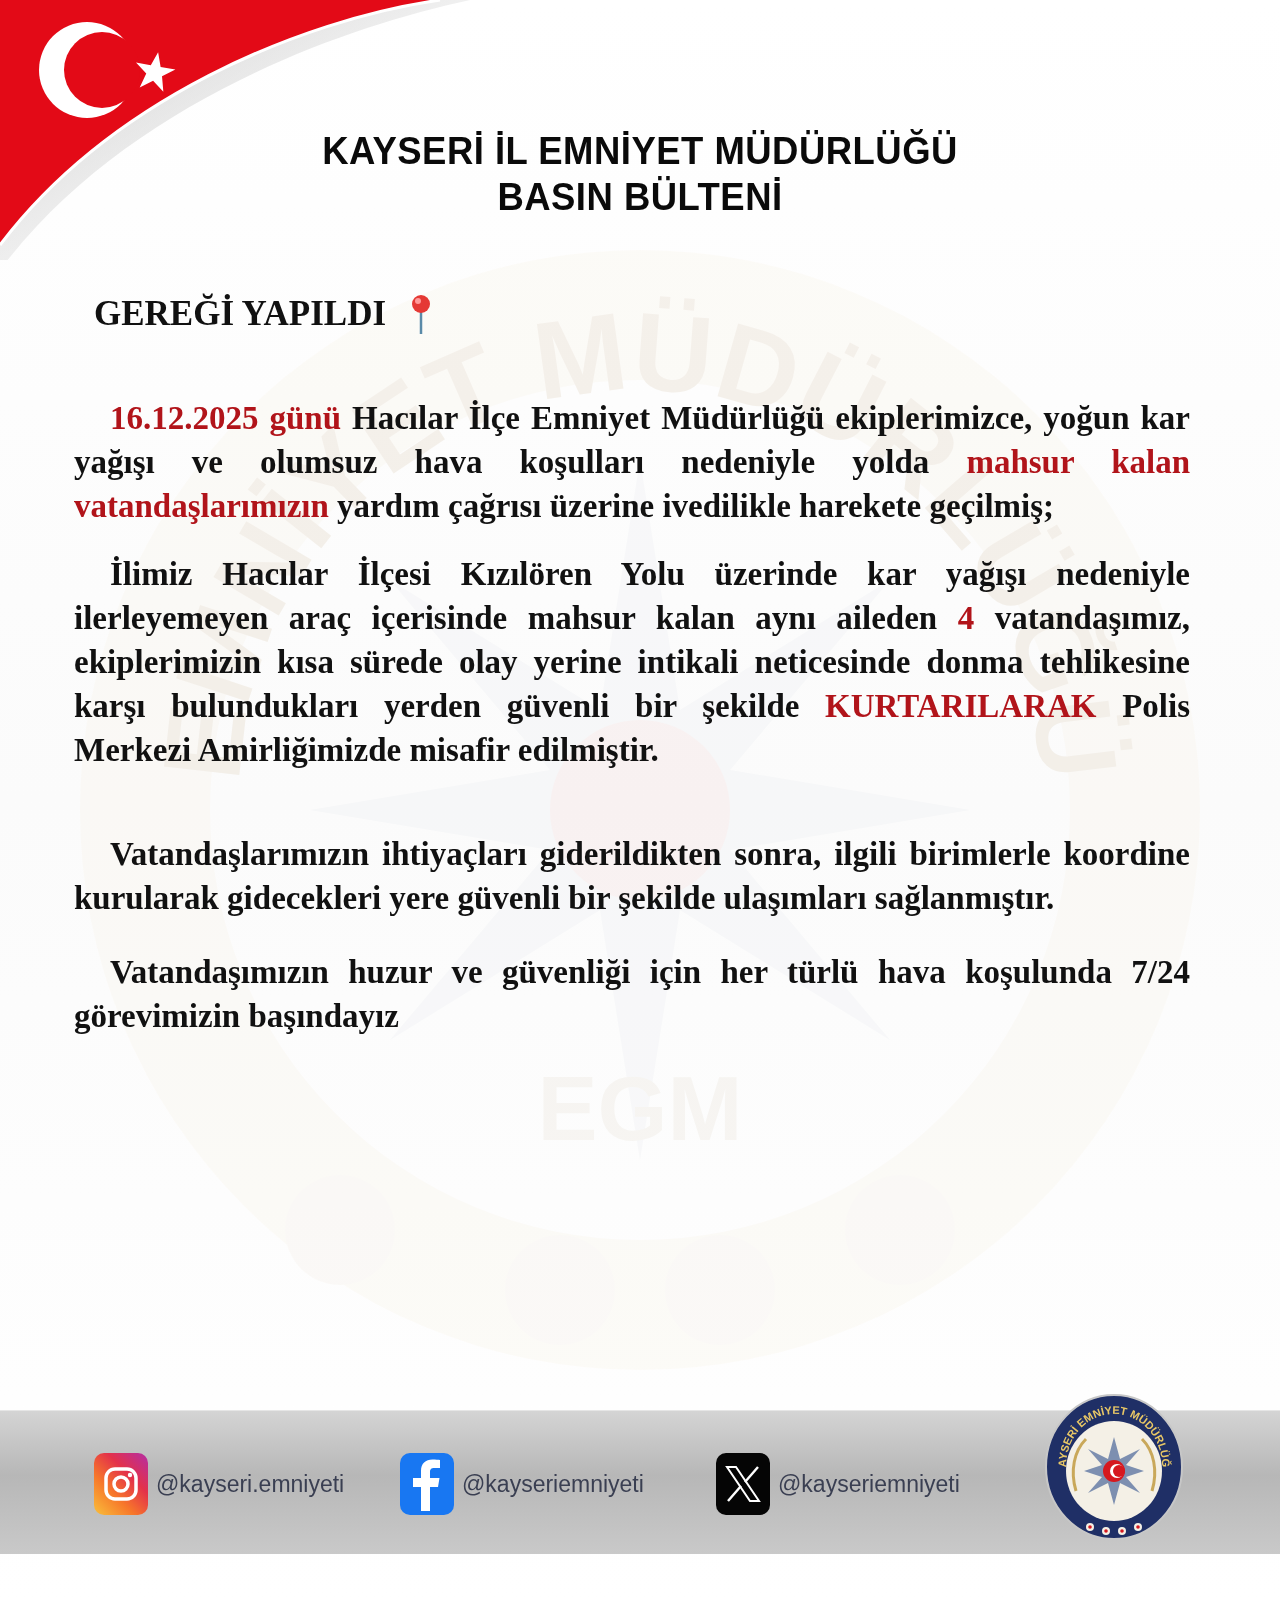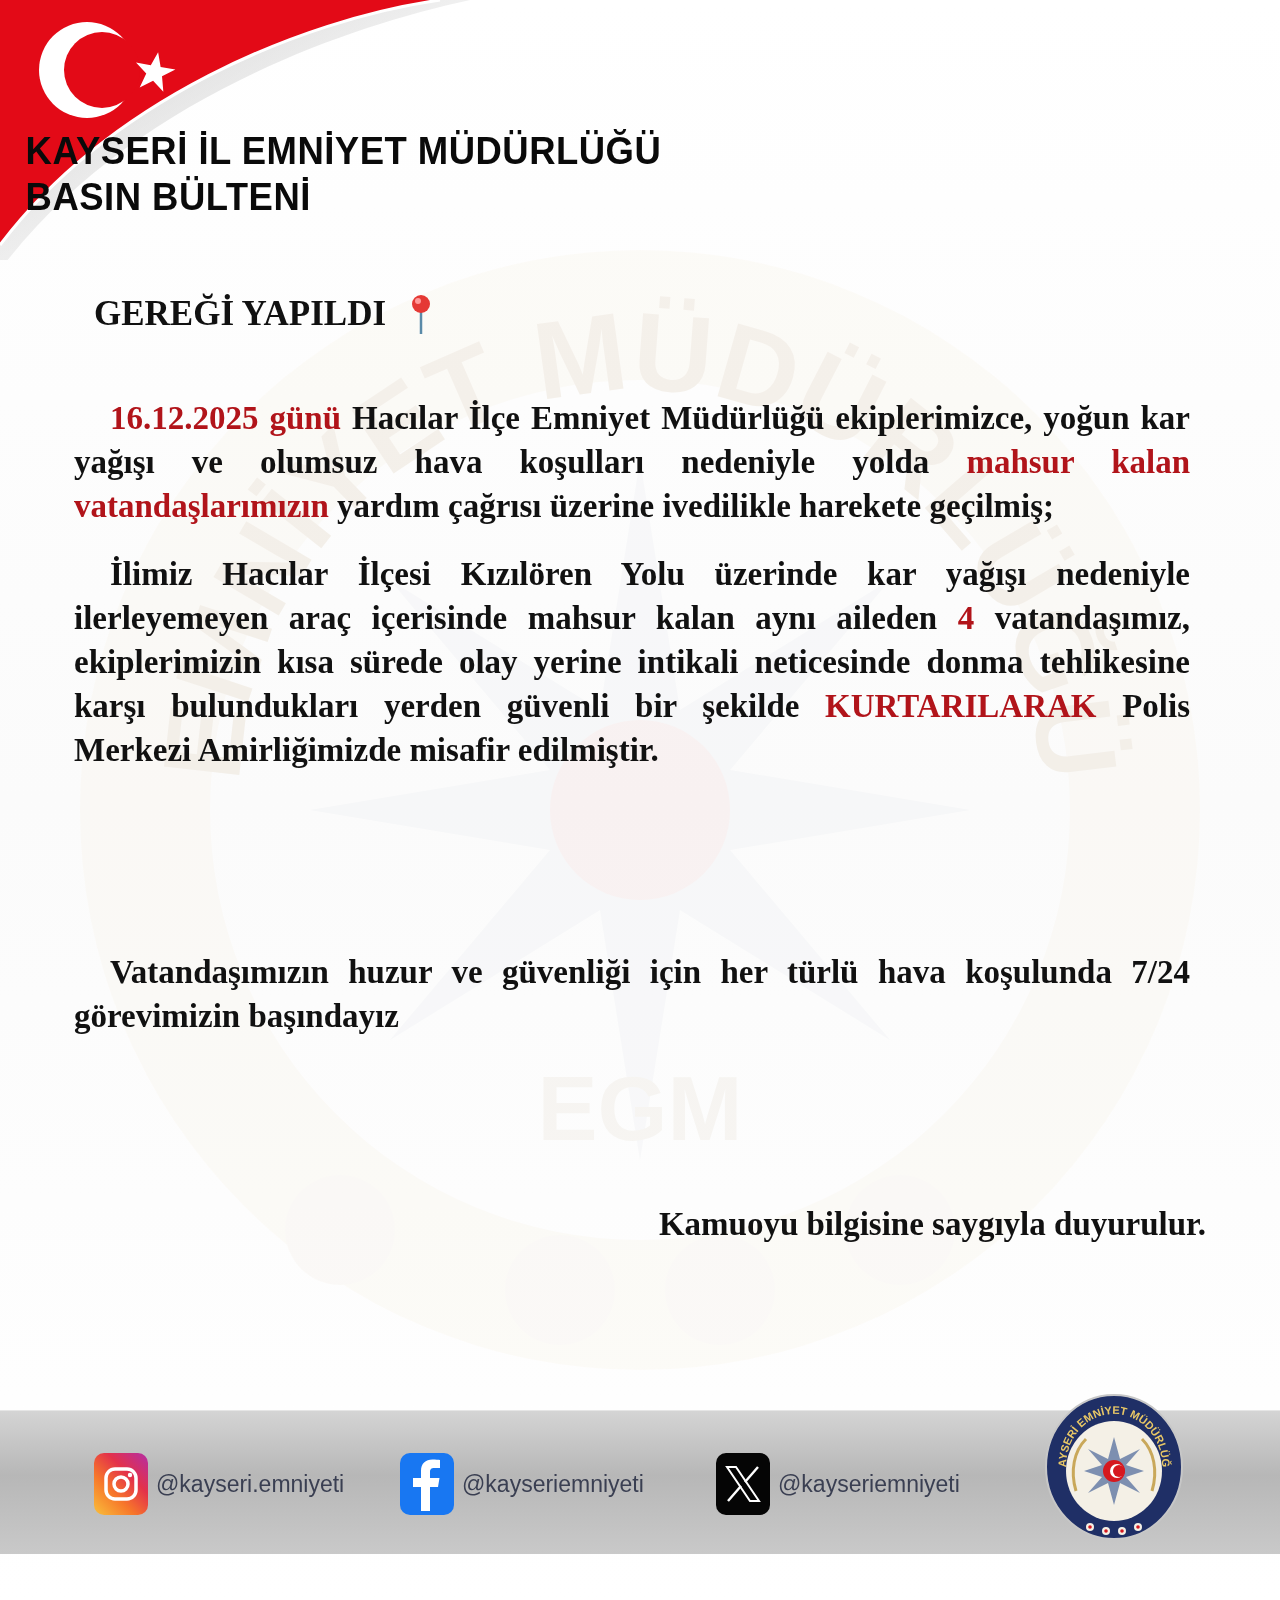--- a/index.html
+++ b/index.html
@@ -1,20 +1,20 @@
 <!DOCTYPE html>
 <html><head>
 <meta charset="utf-8">
 <style>
   html, body { margin:0; padding:0; }
   body { width:1280px; height:1600px; position:relative; background:#ffffff; overflow:hidden; font-family:"Liberation Serif", serif; }
   .page { position:absolute; left:0; top:0; width:1280px; height:1600px; background:linear-gradient(180deg,#ffffff 0%,#fbfbfb 50%,#ffffff 100%); }
   .watermark { position:absolute; left:70px; top:230px; width:1140px; height:1150px; opacity:0.10; pointer-events:none; }
   .flag { position:absolute; left:0; top:0; width:470px; height:260px; }
-  .header { position:absolute; left:0; width:1280px; top:128px; text-align:left; font-family:"Liberation Sans", sans-serif; font-weight:bold; font-size:38px; line-height:46px; color:#0a0a0a; letter-spacing:0.5px; }
+  .header { position:absolute; left:0; width:1280px; top:128px; text-align:center; font-family:"Liberation Sans", sans-serif; font-weight:bold; font-size:38px; line-height:46px; color:#0a0a0a; letter-spacing:0.5px; }
   .header div { transform:scaleX(0.96); }
   .sub-title { position:absolute; left:94px; top:294px; font-size:35px; font-weight:bold; color:#111; display:flex; align-items:center; gap:24px; }
   .pin { width:22px; height:40px; position:relative; }
   .body { position:absolute; left:58px; width:1148px; font-size:33px; font-weight:bold; color:#111; line-height:44px; text-align:justify; }
   .body p { margin:16px; text-indent:36px; }
   .red { color:#b1141a; }
   .p1 { top:380px; }
   .p2 { top:536px; }
   .p3 { top:816px; }
   .p4 { top:934px; text-align:left; }
@@ -89,26 +89,28 @@
       <span class="red">16.12.2025 günü</span><span> Hacılar İlçe Emniyet Müdürlüğü ekiplerimizce, yoğun kar yağışı ve olumsuz hava koşulları nedeniyle yolda </span><span class="red">mahsur kalan vatandaşlarımızın</span><span> yardım çağrısı üzerine ivedilikle harekete geçilmiş;</span>
     </p>
   </div>
 
   <div class="body p2">
     <p>
       <span>İlimiz Hacılar İlçesi Kızılören Yolu üzerinde kar yağışı nedeniyle ilerleyemeyen araç içerisinde mahsur kalan aynı aileden </span><span class="red">4</span><span> vatandaşımız, ekiplerimizin kısa sürede olay yerine intikali neticesinde donma tehlikesine karşı bulundukları yerden güvenli bir şekilde </span><span class="red">KURTARILARAK</span><span> Polis Merkezi Amirliğimizde misafir edilmiştir.</span>
     </p>
   </div>
 
+  <div class="body p3">
+    <p>Vatandaşlarımızın ihtiyaçları giderildikten sonra, ilgili birimlerle koordine kurularak gidecekleri yere güvenli bir şekilde ulaşımları sağlanmıştır.</p>
+  </div>
 
   <div class="body p4">
     <p>Vatandaşımızın huzur ve güvenliği için her türlü hava koşulunda 7/24 görevimizin başındayız</p>
   </div>
 
-  <div class="closing">Kamuoyu bilgisine saygıyla duyurulur.</div>
 
   <div class="footer">
 
     <div class="social" style="left:80px;padding-left:14px;">
       <span class="sico ig">
         <svg width="40" height="40" viewBox="0 0 40 40">
           <rect x="5" y="5" width="30" height="30" rx="9" fill="none" stroke="#fff" stroke-width="3.5"></rect>
           <circle cx="20" cy="20" r="7" fill="none" stroke="#fff" stroke-width="3.5"></circle>
           <circle cx="29" cy="11" r="2.2" fill="#fff"></circle>
         </svg>

